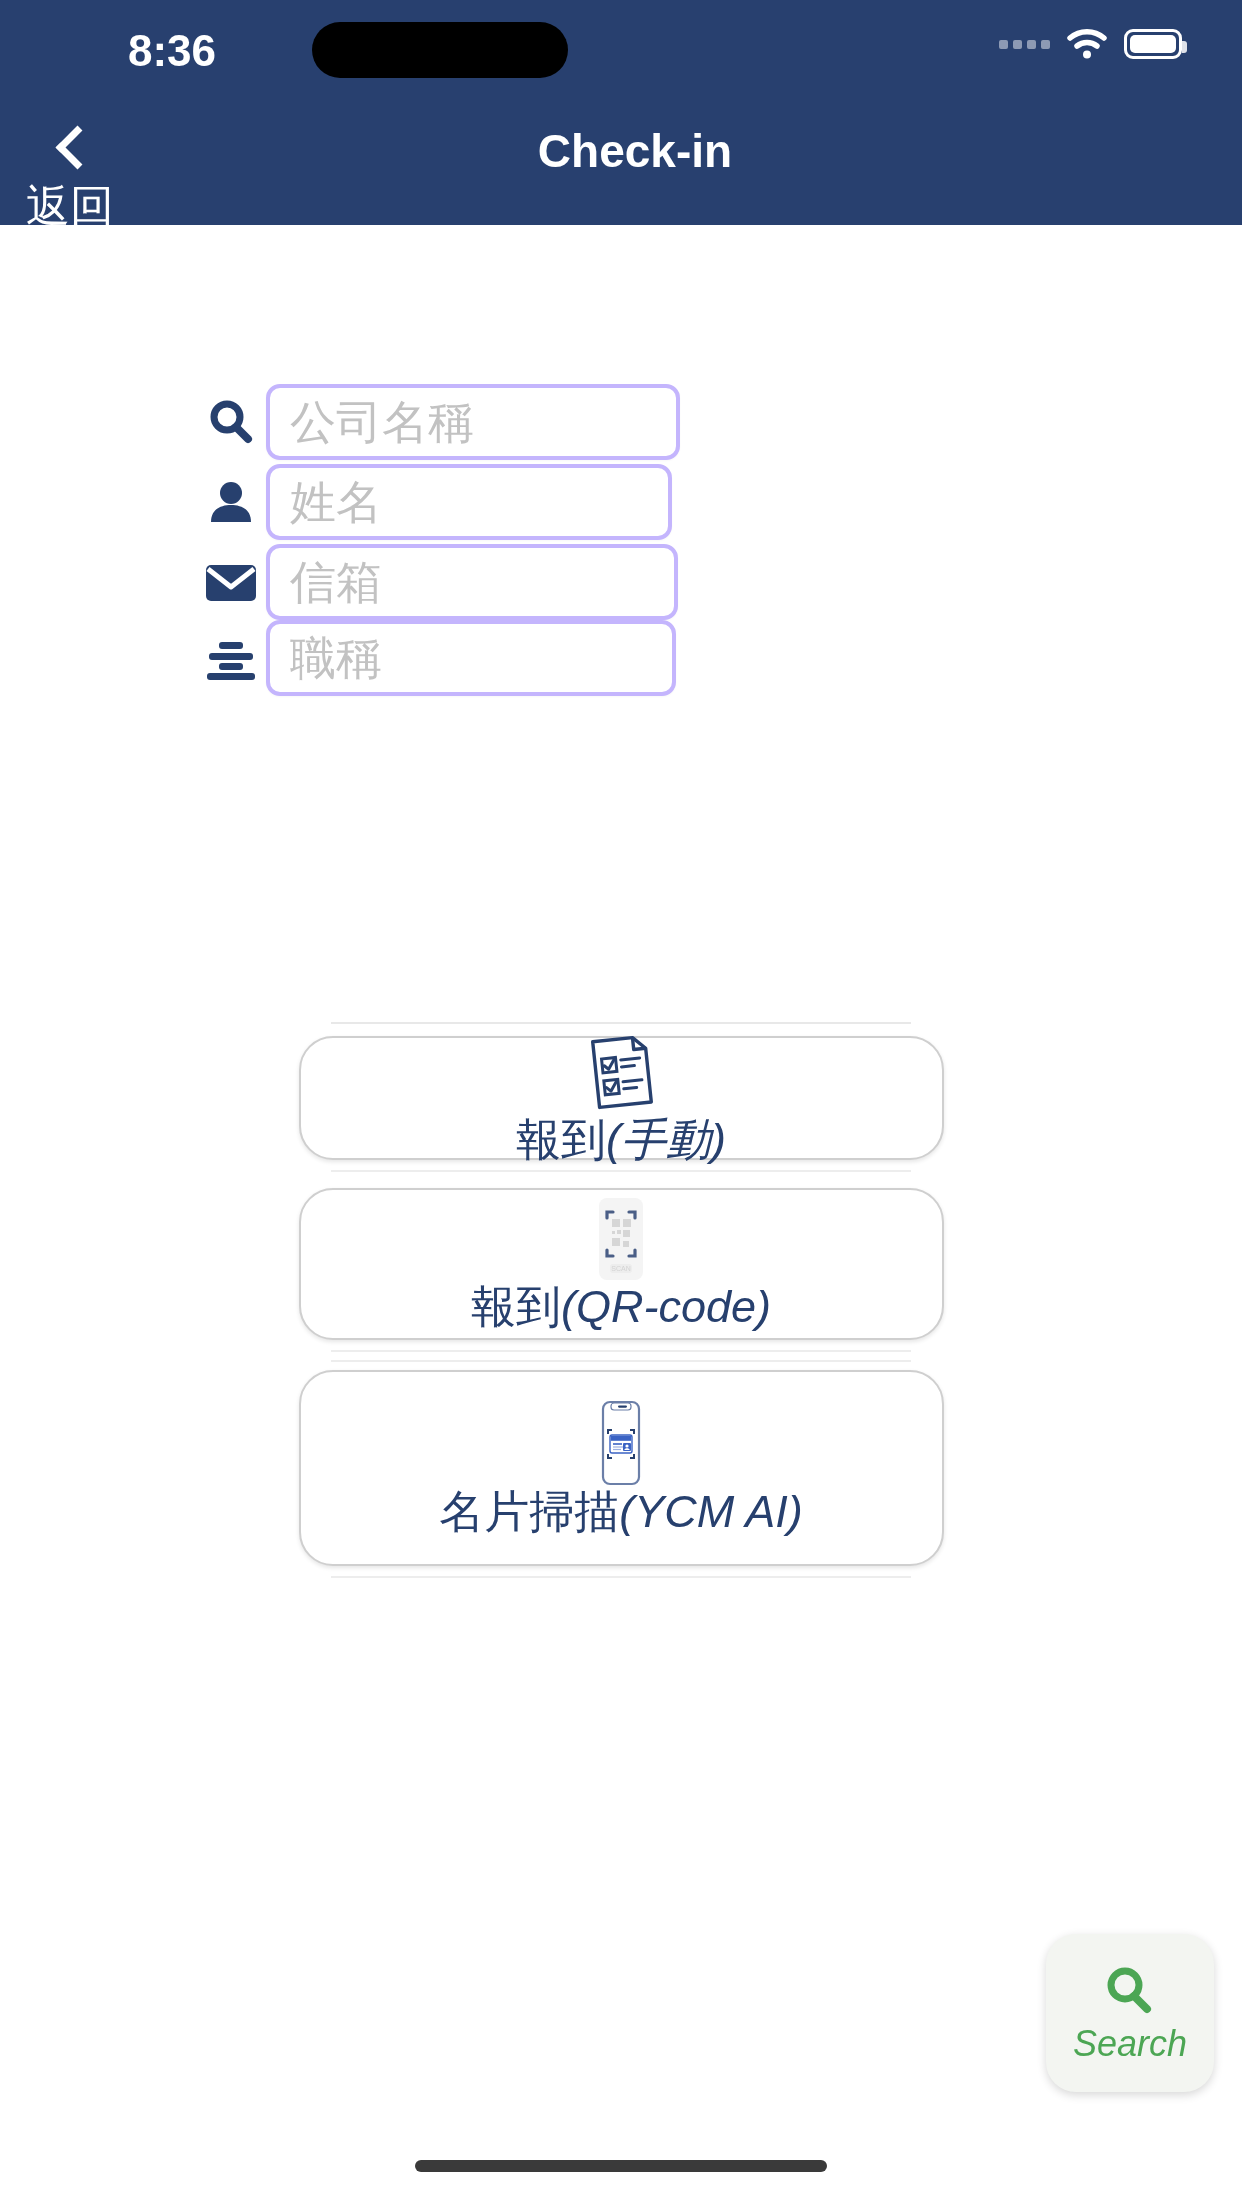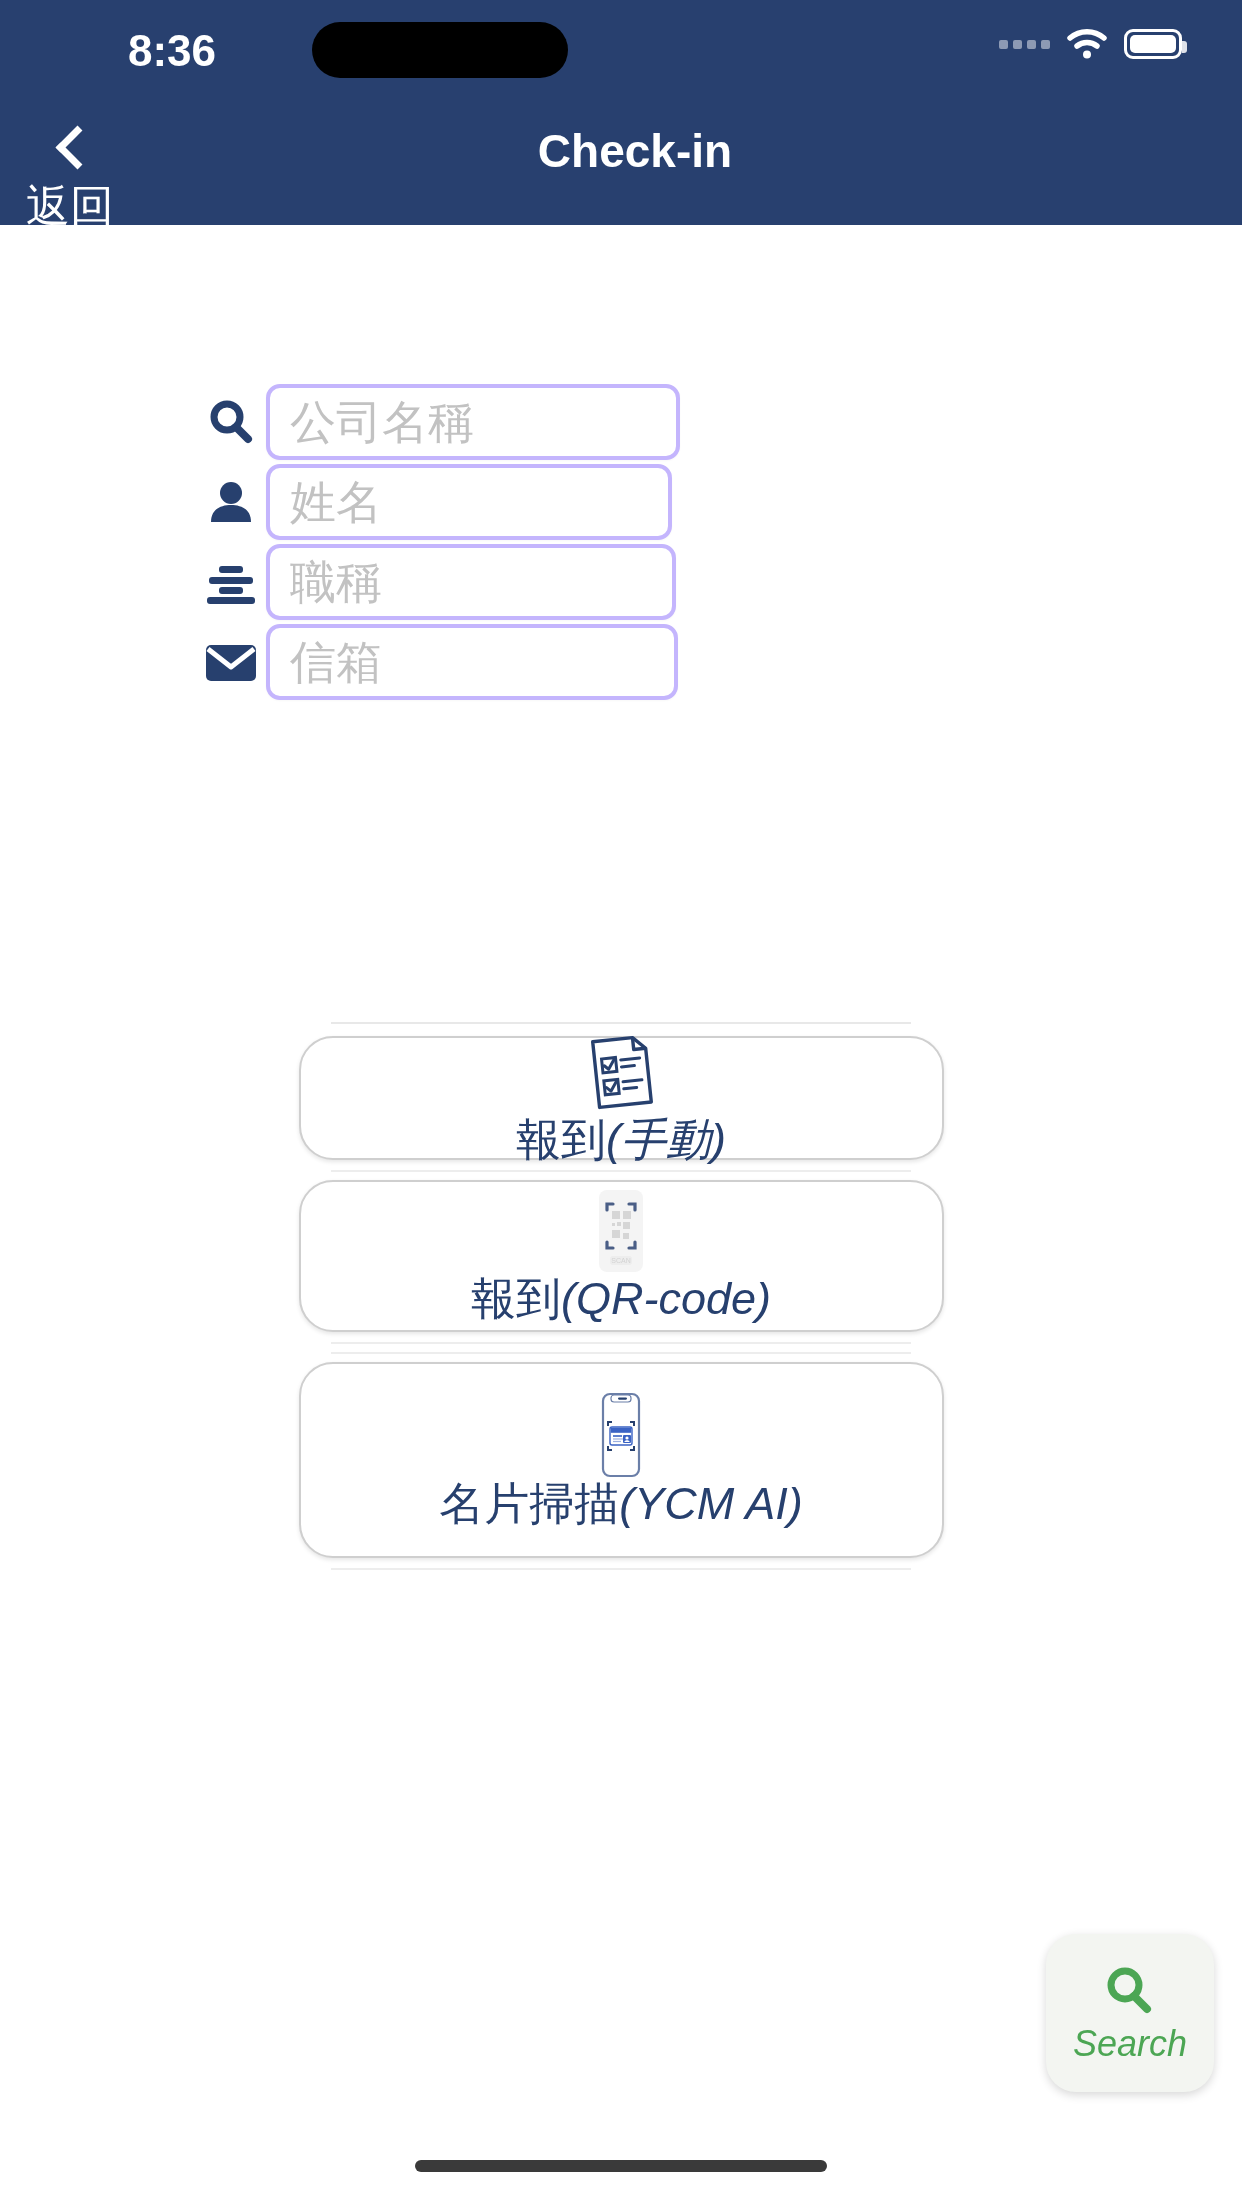--- a/index.html
+++ b/index.html
@@ -178,43 +178,43 @@
       <svg width="52" height="52" viewBox="0 0 52 52">
         <circle cx="26" cy="17" r="11" fill="#27406E"></circle>
         <path d="M6 46 C6 33 16 29 26 29 C36 29 46 33 46 46 Z" fill="#27406E"></path>
       </svg>
     </span>
     <div class="field-input">
       <span class="ph">姓名</span>
     </div>
   </div>
 
+  <div class="field-row r4">
+    <span class="field-icon">
+      <svg width="56" height="46" viewBox="0 0 56 46">
+        <rect x="3" y="6" width="50" height="36" rx="5" fill="#27406E"></rect>
+        <path d="M5 10 L28 28 L51 10" stroke="#fff" stroke-width="5" fill="none" stroke-linejoin="round"></path>
+      </svg>
+    </span>
+    <div class="field-input">
+      <span class="ph">信箱</span>
+    </div>
+  </div>
+
   <div class="field-row r3" style="margin-bottom:4px;">
     <span class="field-icon">
       <svg width="54" height="52" viewBox="0 0 54 52">
         <rect x="15" y="10" width="24" height="7" rx="3" fill="#27406E"></rect>
         <rect x="5" y="21" width="44" height="7" rx="3" fill="#27406E"></rect>
         <rect x="15" y="31" width="24" height="7" rx="3" fill="#27406E"></rect>
         <rect x="3" y="41" width="48" height="7" rx="3" fill="#27406E"></rect>
       </svg>
     </span>
     <div class="field-input">
       <span class="ph">職稱</span>
-    </div>
-  </div>
-
-  <div class="field-row r4">
-    <span class="field-icon">
-      <svg width="56" height="46" viewBox="0 0 56 46">
-        <rect x="3" y="6" width="50" height="36" rx="5" fill="#27406E"></rect>
-        <path d="M5 10 L28 28 L51 10" stroke="#fff" stroke-width="5" fill="none" stroke-linejoin="round"></path>
-      </svg>
-    </span>
-    <div class="field-input">
-      <span class="ph">信箱</span>
     </div>
   </div>
 
 </div>
 
 <div class="actions">
 
   <div class="divider"></div>
 
   <div class="abtn" style="height:124px; margin-top:12px; gap:2px;">
@@ -234,21 +234,21 @@
         </g>
       </svg>
     </span>
     <span class="abtn-label">
       <span>報到</span><span class="lat">(手動)</span>
     </span>
   </div>
 
   <div class="divider thin" style="margin-top:10px;"></div>
 
-  <div class="abtn" style="height:152px; margin-top:8px; gap:0px;">
+  <div class="abtn" style="height:152px; margin-top:16px; gap:0px;">
     <span class="abtn-icon">
       <svg width="84" height="86" viewBox="0 0 84 86">
         <rect x="20" y="2" width="44" height="82" rx="8" fill="#f4f4f4"></rect>
         <path d="M28 22 L28 16 L34 16" stroke="#4a5e86" stroke-width="3.2" fill="none" stroke-linecap="round"></path>
         <path d="M50 16 L56 16 L56 22" stroke="#4a5e86" stroke-width="3.2" fill="none" stroke-linecap="round"></path>
         <path d="M28 54 L28 60 L34 60" stroke="#4a5e86" stroke-width="3.2" fill="none" stroke-linecap="round"></path>
         <path d="M50 60 L56 60 L56 54" stroke="#4a5e86" stroke-width="3.2" fill="none" stroke-linecap="round"></path>
         <rect x="33" y="23" width="8" height="8" fill="#d6d6d6"></rect>
         <rect x="44" y="23" width="8" height="8" fill="#d6d6d6"></rect>
         <rect x="33" y="42" width="8" height="8" fill="#d6d6d6"></rect>

